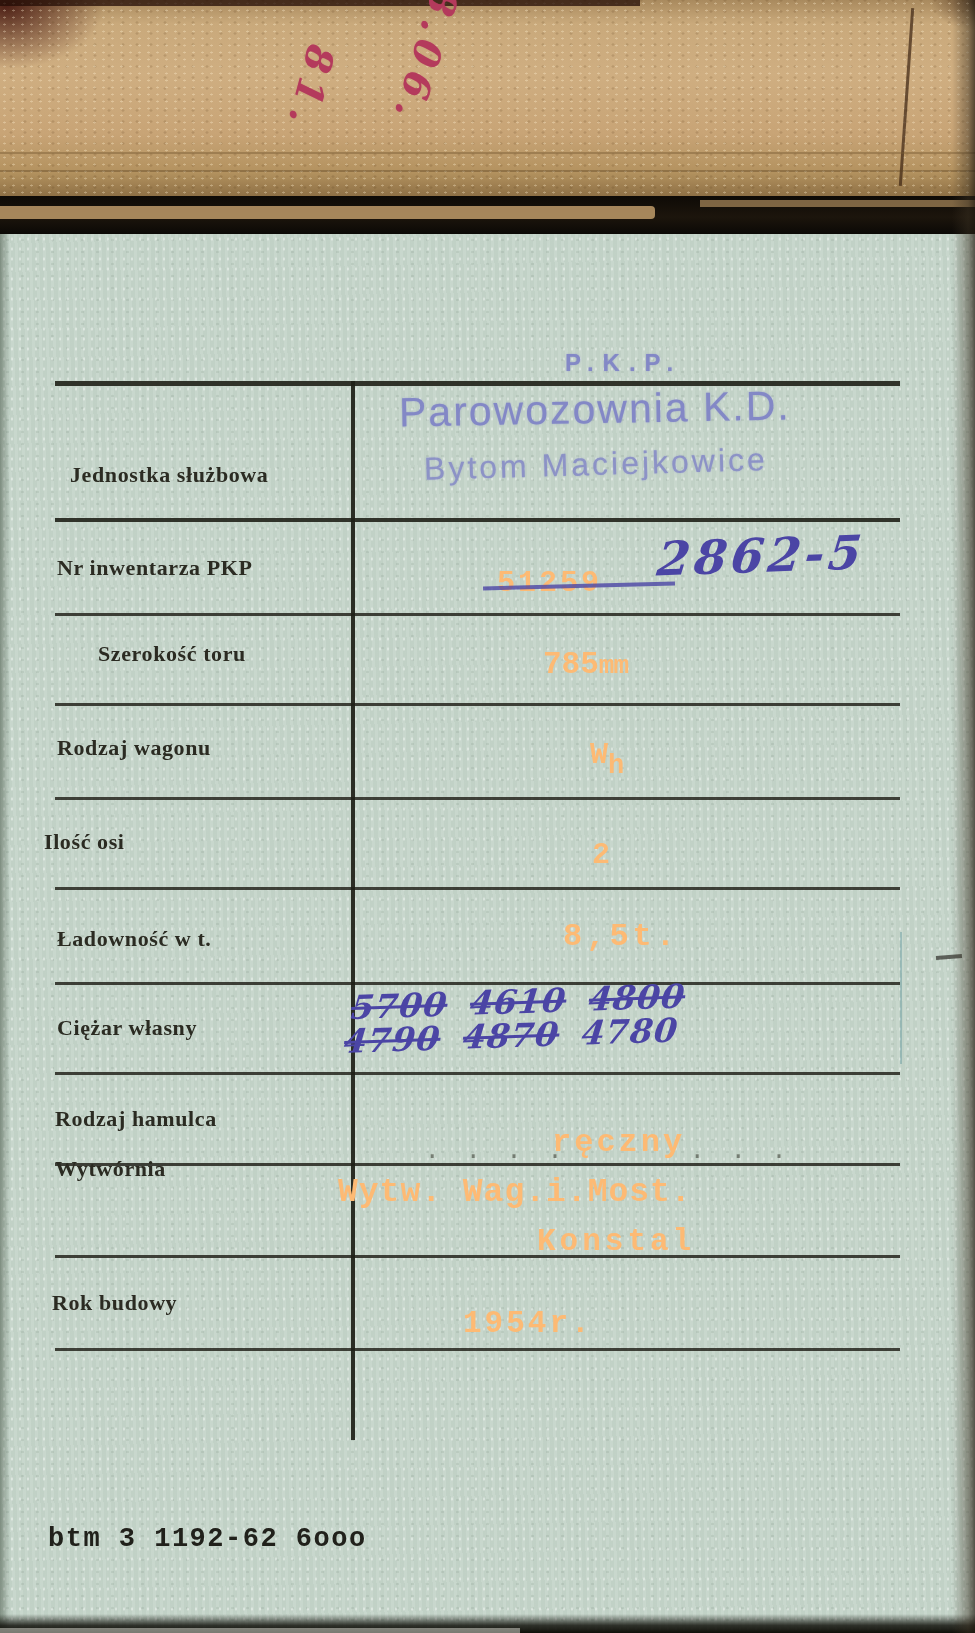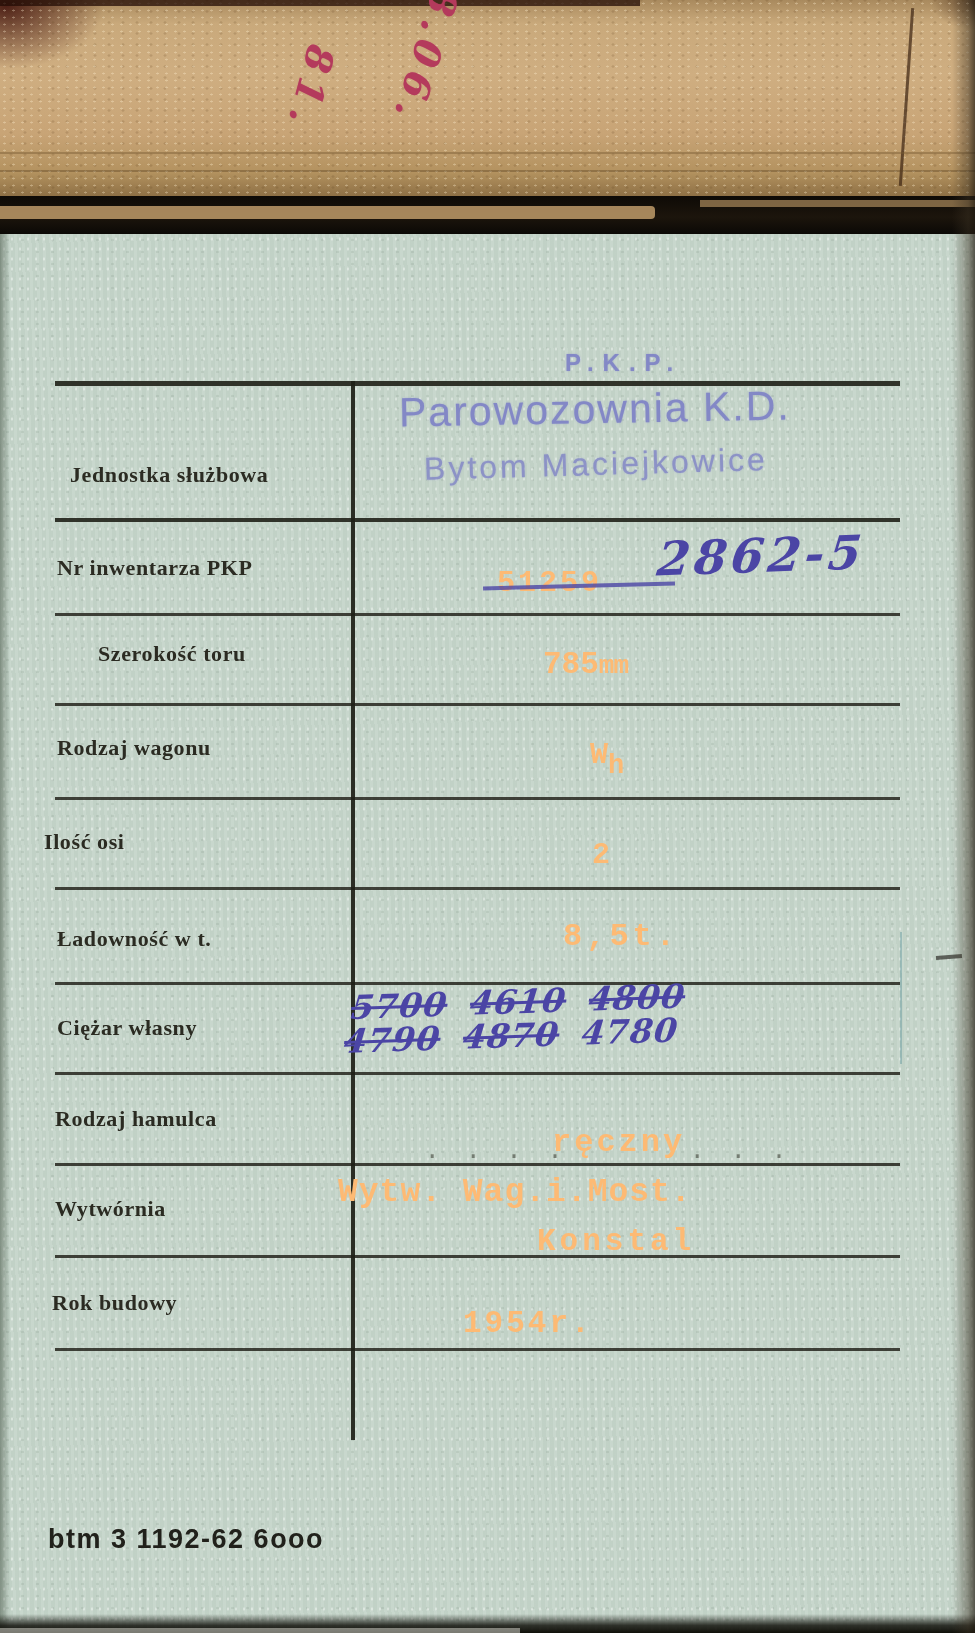--- a/index.html
+++ b/index.html
@@ -107,21 +107,21 @@
   .weights .struck{text-decoration:line-through;text-decoration-thickness:3px;}
   .strike-51259{left:483px;top:584px;width:192px;height:4px;background:#4b45a5;opacity:.8;transform:rotate(-1.5deg);}
 
   .dots{color:rgba(40,40,30,.5);font-family:"DejaVu Sans Mono", monospace;font-size:24px;letter-spacing:6px;white-space:nowrap;}
 
   .pen-mark{left:936px;top:955px;width:26px;height:4px;background:#2e2e28;opacity:.7;transform:rotate(-4deg);}
   .teal-line{left:900px;top:932px;width:2px;height:132px;background:rgba(58,128,140,.32);}
 
   .footer-print{
     left:48px;top:1524px;font-size:27px;font-weight:bold;color:#21211b;
-    font-family:Liberation Sans, sans-serif;letter-spacing:1.5px;white-space:nowrap;
+    font-family:Liberation Mono, monospace;letter-spacing:1.5px;white-space:nowrap;
   }
 </style>
 </head>
 <body>
 
 <div class="abs cardboard">
   <div class="abs grain"></div>
 </div>
 <div class="abs cardboard-topedge"></div>
 <div class="abs cardboard-crack"></div>
@@ -156,21 +156,21 @@
 <div class="abs stamp s2">Bytom Maciejkowice</div>
 
 <div class="abs lbl" style="left:70px;top:434px;margin-top:28px;">Jednostka służbowa</div>
 <div class="abs lbl" style="left:57px;top:555px;">Nr inwentarza PKP</div>
 <div class="abs lbl" style="left:57px;top:641px;margin-left:41px;">Szerokość toru</div>
 <div class="abs lbl" style="left:57px;top:735px;">Rodzaj wagonu</div>
 <div class="abs lbl" style="left:44px;top:829px;">Ilość osi</div>
 <div class="abs lbl" style="left:57px;top:926px;">Ładowność w t.</div>
 <div class="abs lbl" style="left:57px;top:1015px;">Ciężar własny</div>
 <div class="abs lbl" style="left:55px;top:1106px;">Rodzaj hamulca</div>
-<div class="abs lbl" style="left:55px;top:1196px;">Wytwórnia</div>
+<div class="abs lbl" style="left:55px;top:1156px;">Wytwórnia</div>
 <div class="abs lbl" style="left:52px;top:1290px;">Rok budowy</div>
 
 <div class="abs typed" style="left:497px;top:566px;font-size:30px;letter-spacing:3px;">51259</div>
 <div class="abs strike-51259"></div>
 <div class="abs hand inv">2862-5</div>
 
 <div class="abs typed" style="left:543px;top:640px;font-size:31px;margin-top:7px;"><span>785</span><span style="font-size:26px;letter-spacing:-1px;">mm</span></div>
 
 <div class="abs typed" style="left:590px;top:738px;font-size:30px;"><span>W</span><span style="position:relative;top:10px;font-size:27px;">h</span></div>
 

